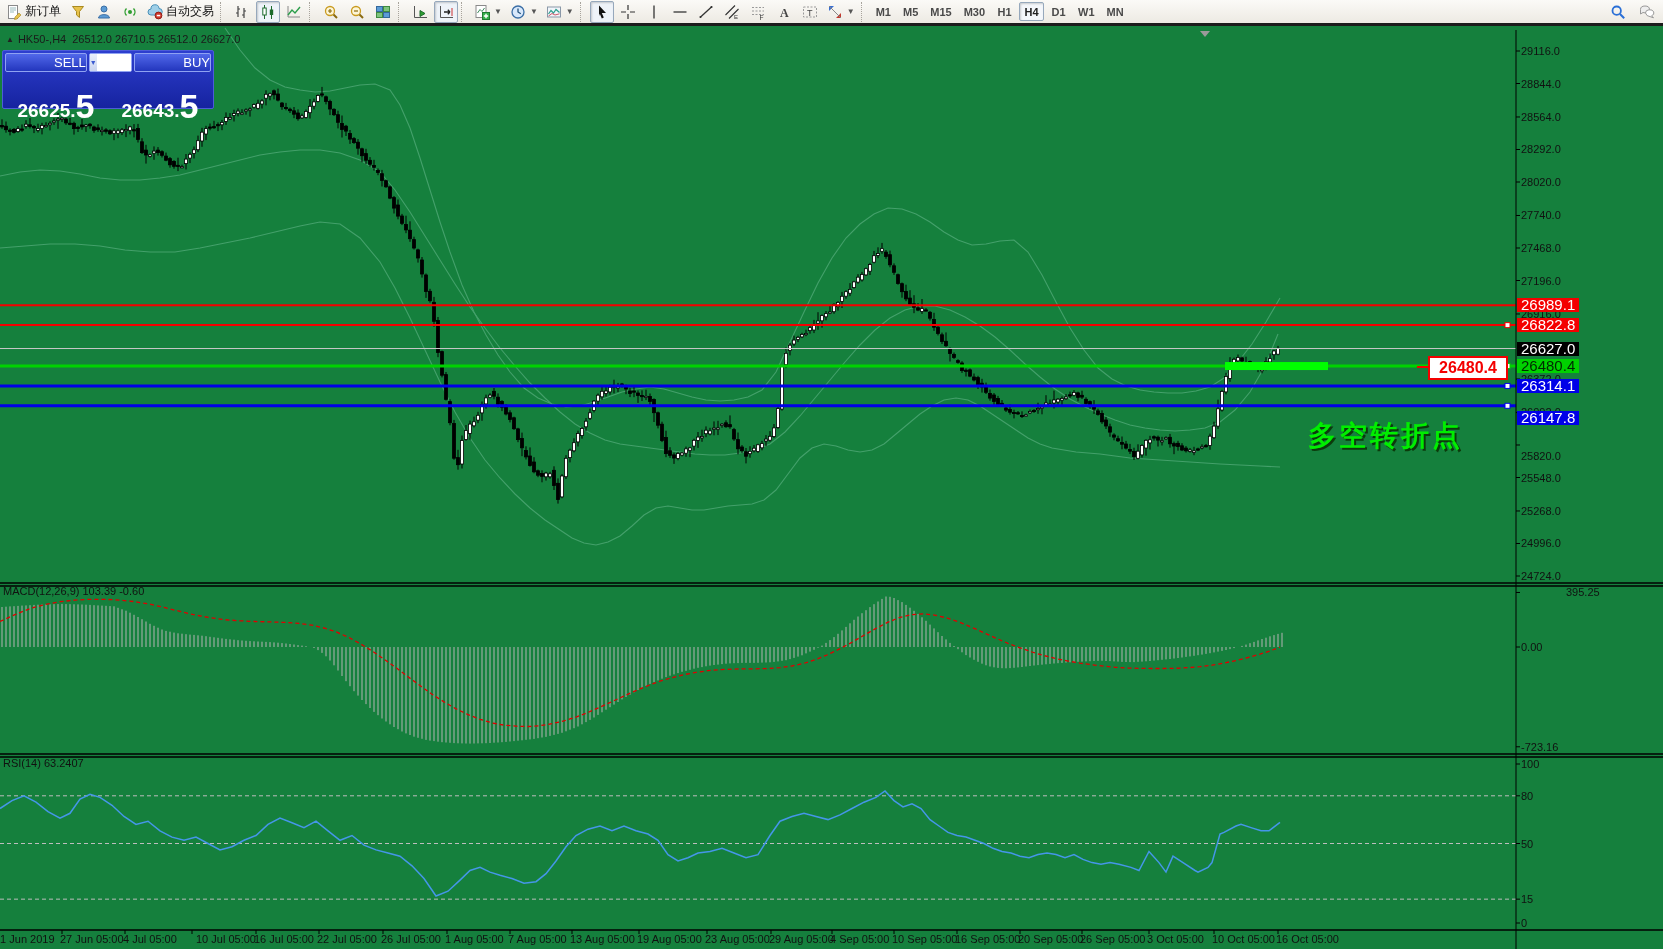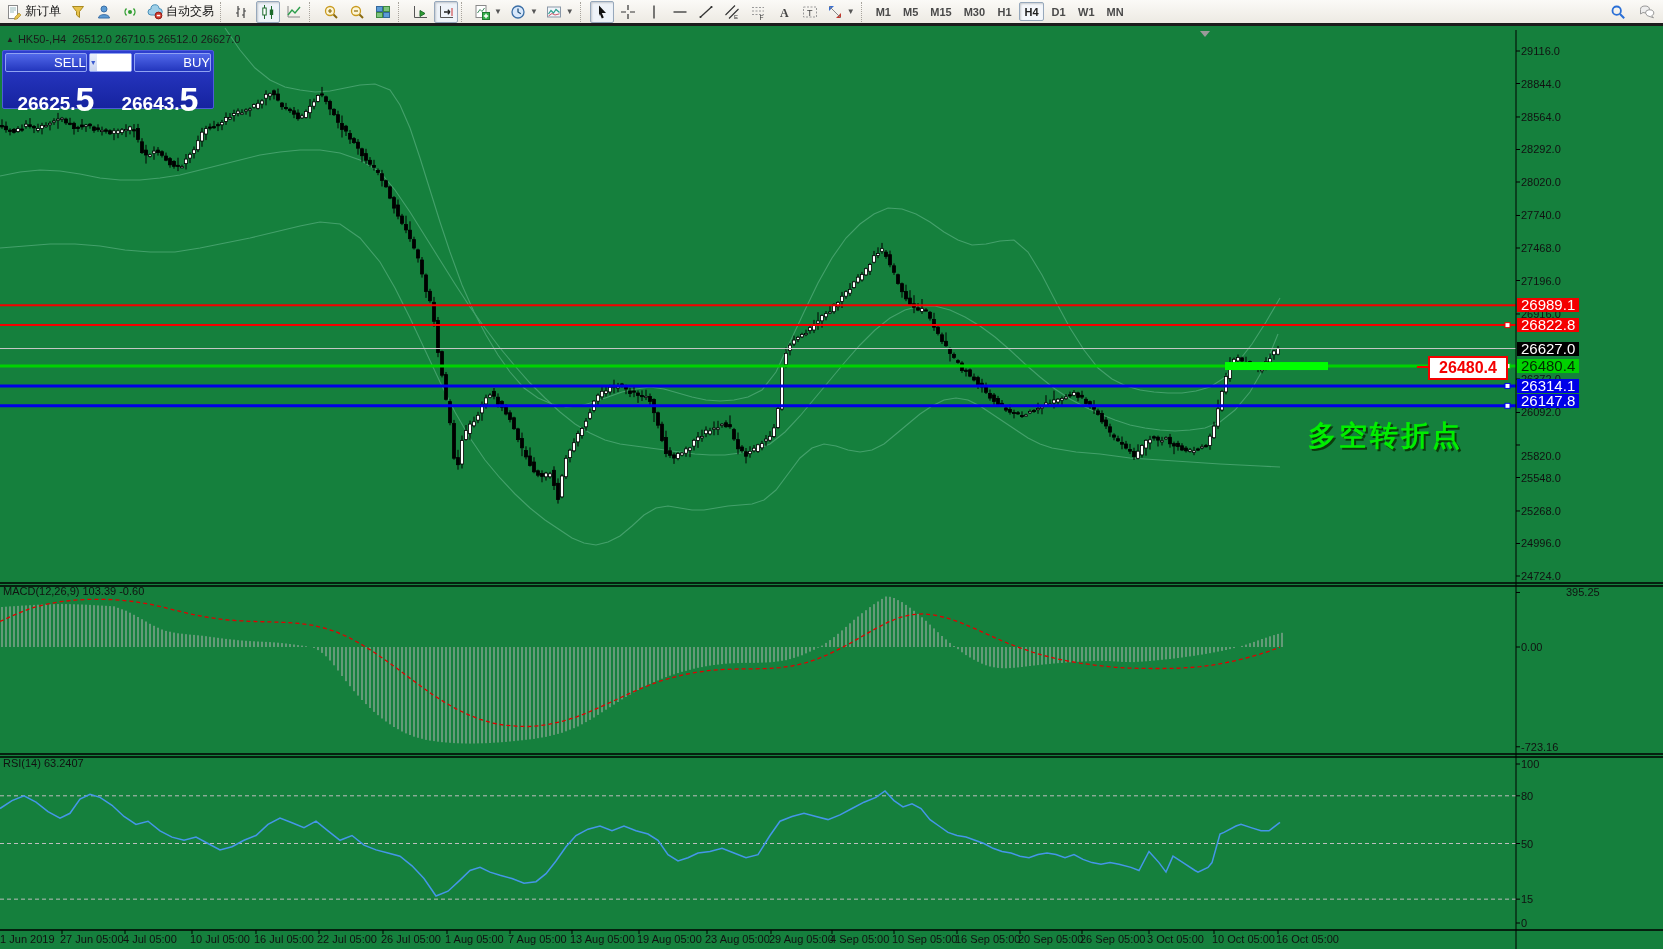--- a/index.html
+++ b/index.html
@@ -21,21 +21,21 @@
   .sym-header{position:absolute;left:6px;top:33px;font-size:11px;color:#1a1a1a;white-space:nowrap;}
   .sym-header .tri{font-size:8px;vertical-align:1px;margin-right:4px;color:#222;}
   .sym-header .ohlc{margin-left:6px;}
   
   .ocp{position:absolute;left:2px;top:50px;width:212px;height:59px;background:linear-gradient(180deg,#2d3ecf,#16239f);border:1px solid #4c5cd8;border-radius:2px;padding:2px;}
   .ocp-row1{display:flex;height:19px;gap:2px;}
   .ocp-btn{flex:0 0 48px;background:linear-gradient(180deg,#5168ea,#2336bd);border:1px solid #8fa2f2;border-radius:2px;color:#fff;font-size:13px;display:flex;align-items:center;justify-content:center;padding-left:48px;}
   .vol-wrap{flex:1;display:flex;background:#fff;border:1px solid #8fa2f2;border-radius:2px;overflow:hidden;}
   .vol-spin{width:14px;background:linear-gradient(180deg,#e9eefb,#c9d4ef);border:0;color:#3b5bd0;font-size:7px;display:flex;align-items:center;justify-content:center;}
   .vol-input{flex:1;border:0;outline:none;text-align:right;font-size:13px;font-family:"Liberation Sans",sans-serif;padding-right:4px;color:#000;}
-  .ocp-row2{display:flex;height:34px;margin-top:9px;gap:2px;}
+  .ocp-row2{display:flex;height:34px;margin-top:16px;gap:2px;}
   .ocp-price{flex:1;display:flex;align-items:flex-end;justify-content:center;color:#fff;font-weight:bold;padding-bottom:1px;}
   .ocp-price .main{font-size:19px;line-height:21px;}
   .ocp-price .dot{font-size:19px;line-height:21px;}
   .ocp-price .big{font-size:34px;line-height:30px;}
   
   .ytick{position:absolute;left:1521px;font-size:11px;color:#111;transform:translateY(-6px);white-space:nowrap;}
   .ylabel{position:absolute;left:1517px;height:14px;line-height:14px;font-size:15px;padding:0 4px;transform:translateY(-7px);white-space:nowrap;z-index:3;}
   .xlab{position:absolute;top:933px;font-size:11px;color:#111;white-space:nowrap;}
   .ind-label{position:absolute;font-size:11px;color:#111;white-space:nowrap;}
   .shift-marker{position:absolute;left:1200px;top:31px;width:0;height:0;border-left:5px solid transparent;border-right:5px solid transparent;border-top:6px solid #9a9a9a;}
@@ -1387,33 +1387,33 @@
       <div class="ytick" style="top: 456px;">25820.0</div>
       <div class="ytick" style="top: 477.503px;">25548.0</div>
       <div class="ytick" style="top: 510.973px;">25268.0</div>
       <div class="ytick" style="top: 543.486px;">24996.0</div>
       <div class="ytick" style="top: 576px;">24724.0</div>
       <div class="ylabel" style="top: 305.24px; background: rgb(244, 0, 0); color: rgb(255, 255, 255);">26989.1</div>
       <div class="ylabel" style="top: 325.119px; background: rgb(244, 0, 0); color: rgb(255, 255, 255);">26822.8</div>
       <div class="ylabel" style="top: 348.524px; background: rgb(0, 0, 0); color: rgb(255, 255, 255);">26627.0</div>
       <div class="ylabel" style="top: 366.048px; background: rgb(0, 210, 0); color: rgb(0, 43, 0);">26480.4</div>
       <div class="ylabel" style="top: 385.927px; background: rgb(0, 0, 232); color: rgb(255, 255, 255);">26314.1</div>
-      <div class="ylabel" style="top: 401px; background: rgb(0, 0, 232); color: rgb(255, 255, 255);">26147.8</div>
+      <div class="ylabel" style="top: 418px; background: rgb(0, 0, 232); color: rgb(255, 255, 255);">26147.8</div>
       <div class="ytick" style="top: 592.456px; margin-left: 45px;">395.25</div>
       <div class="ytick" style="top: 647px;">0.00</div>
       <div class="ytick" style="top: 746.796px;">-723.16</div>
       <div class="ytick" style="top: 764px;">100</div>
       <div class="ytick" style="top: 795.8px;">80</div>
       <div class="ytick" style="top: 843.5px;">50</div>
       <div class="ytick" style="top: 899.15px;">15</div>
       <div class="ytick" style="top: 923px;">0</div>
       <div class="xlab" style="left: -6px;">21 Jun 2019</div>
       <div class="xlab" style="left: 60px;">27 Jun 05:00</div>
       <div class="xlab" style="left: 123px;">4 Jul 05:00</div>
-      <div class="xlab" style="left: 190px;">10 Jul 05:00</div>
+      <div class="xlab" style="left: 196px;">10 Jul 05:00</div>
       <div class="xlab" style="left: 254px;">16 Jul 05:00</div>
       <div class="xlab" style="left: 317px;">22 Jul 05:00</div>
       <div class="xlab" style="left: 381px;">26 Jul 05:00</div>
       <div class="xlab" style="left: 445px;">1 Aug 05:00</div>
       <div class="xlab" style="left: 508px;">7 Aug 05:00</div>
       <div class="xlab" style="left: 570px;">13 Aug 05:00</div>
       <div class="xlab" style="left: 637px;">19 Aug 05:00</div>
       <div class="xlab" style="left: 705px;">23 Aug 05:00</div>
       <div class="xlab" style="left: 769px;">29 Aug 05:00</div>
       <div class="xlab" style="left: 830px;">4 Sep 05:00</div>

